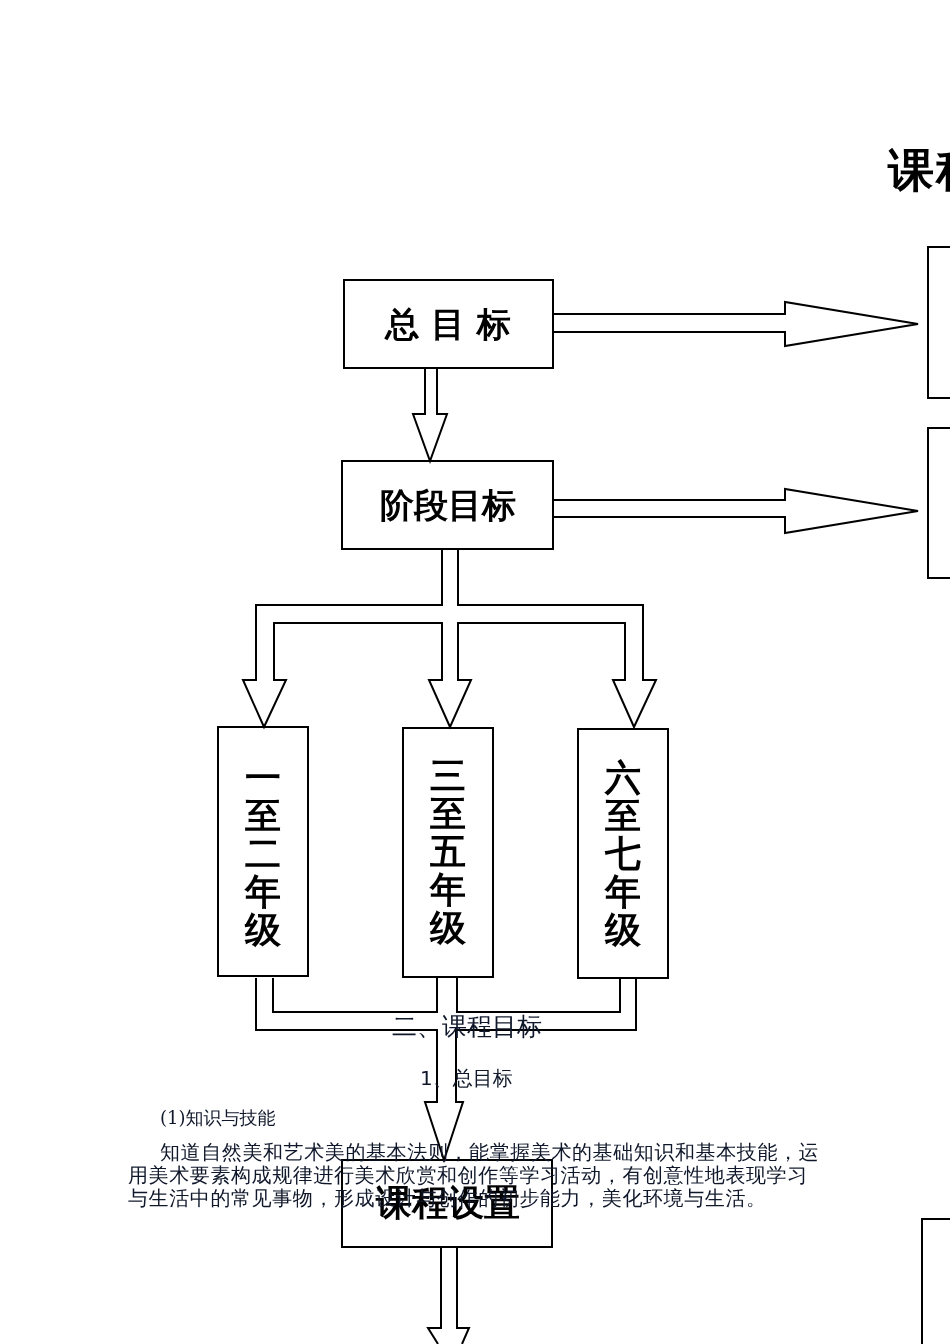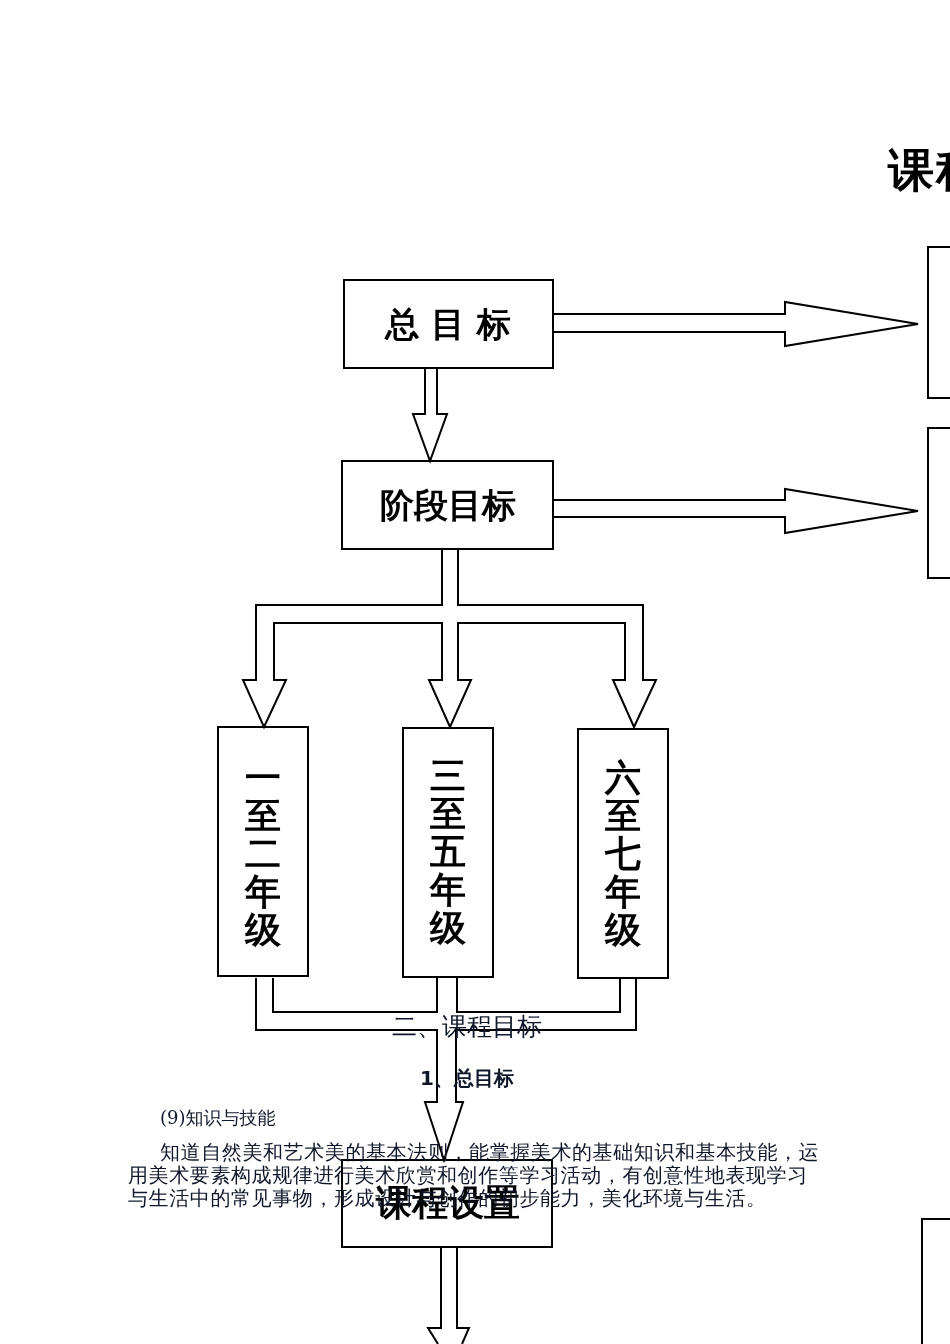--- a/index.html
+++ b/index.html
@@ -2,21 +2,21 @@
 <html><head>
 <meta charset="utf-8">
 <style>
   html, body { margin: 0; padding: 0; background: #ffffff; }
   body { width: 950px; height: 1344px; position: relative; overflow: hidden; font-family: "DejaVu Sans", sans-serif; }
   #diagram { position: absolute; left: 0; top: 0; }
   .flow-text { font-family: "DejaVu Sans", sans-serif; font-weight: bold; fill: #000; }
   .big-title { position: absolute; left: 888px; top: 140px; font-size: 46px; font-weight: bold; color: #000; white-space: nowrap; font-family: "DejaVu Sans", sans-serif; letter-spacing: 2px; }
   .doc-text { position: absolute; color: #0f172a; white-space: nowrap; }
   .section-heading { left: 392px; top: 1010px; font-size: 25px; font-family: "DejaVu Sans", sans-serif; font-weight: normal; }
-  .sub-heading { left: 420px; top: 1065px; font-size: 20px; font-family: "DejaVu Sans", sans-serif; font-weight: bold; }
+  .sub-heading { left: 420px; top: 1065px; font-size: 20px; font-family: "DejaVu Sans", sans-serif; }
   .para-heading { left: 160px; top: 1106px; font-size: 18px; font-family: "DejaVu Serif", serif; }
   .para { left: 128px; top: 1141px; width: 700px; font-size: 20px; line-height: 23px; font-family: "DejaVu Serif", serif; white-space: normal; text-indent: 32px; letter-spacing: 0.6px; }
 </style>
 </head>
 <body>
 
 <svg id="diagram" width="950" height="1344" viewBox="0 0 950 1344">
   <g fill="none" stroke="#000" stroke-width="2">
 
     <rect x="344" y="280" width="209" height="88"></rect>
@@ -54,14 +54,14 @@
       <text class="flow-text" font-size="36" text-anchor="middle"><tspan x="263" y="790">一</tspan><tspan x="263" y="828">至</tspan><tspan x="263" y="866">二</tspan><tspan x="263" y="904">年</tspan><tspan x="263" y="942">级</tspan></text>
       <text class="flow-text" font-size="36" text-anchor="middle"><tspan x="448" y="788">三</tspan><tspan x="448" y="826">至</tspan><tspan x="448" y="864">五</tspan><tspan x="448" y="902">年</tspan><tspan x="448" y="940">级</tspan></text>
       <text class="flow-text" font-size="36" text-anchor="middle"><tspan x="623" y="790">六</tspan><tspan x="623" y="828">至</tspan><tspan x="623" y="866">七</tspan><tspan x="623" y="904">年</tspan><tspan x="623" y="942">级</tspan></text>
     </g>
 </svg>
 
 <div class="big-title">课程</div>
 
 <div class="doc-text section-heading">二、课程目标</div>
 <div class="doc-text sub-heading">1、总目标</div>
-<div class="doc-text para-heading">(9)知识与技能</div>
+<div class="doc-text para-heading">(1)知识与技能</div>
 <div class="doc-text para">知道自然美和艺术美的基本法则，能掌握美术的基础知识和基本技能，运用美术要素构成规律进行美术欣赏和创作等学习活动，有创意性地表现学习与生活中的常见事物，形成设计与创作的初步能力，美化环境与生活。</div>
 
 </body></html>

